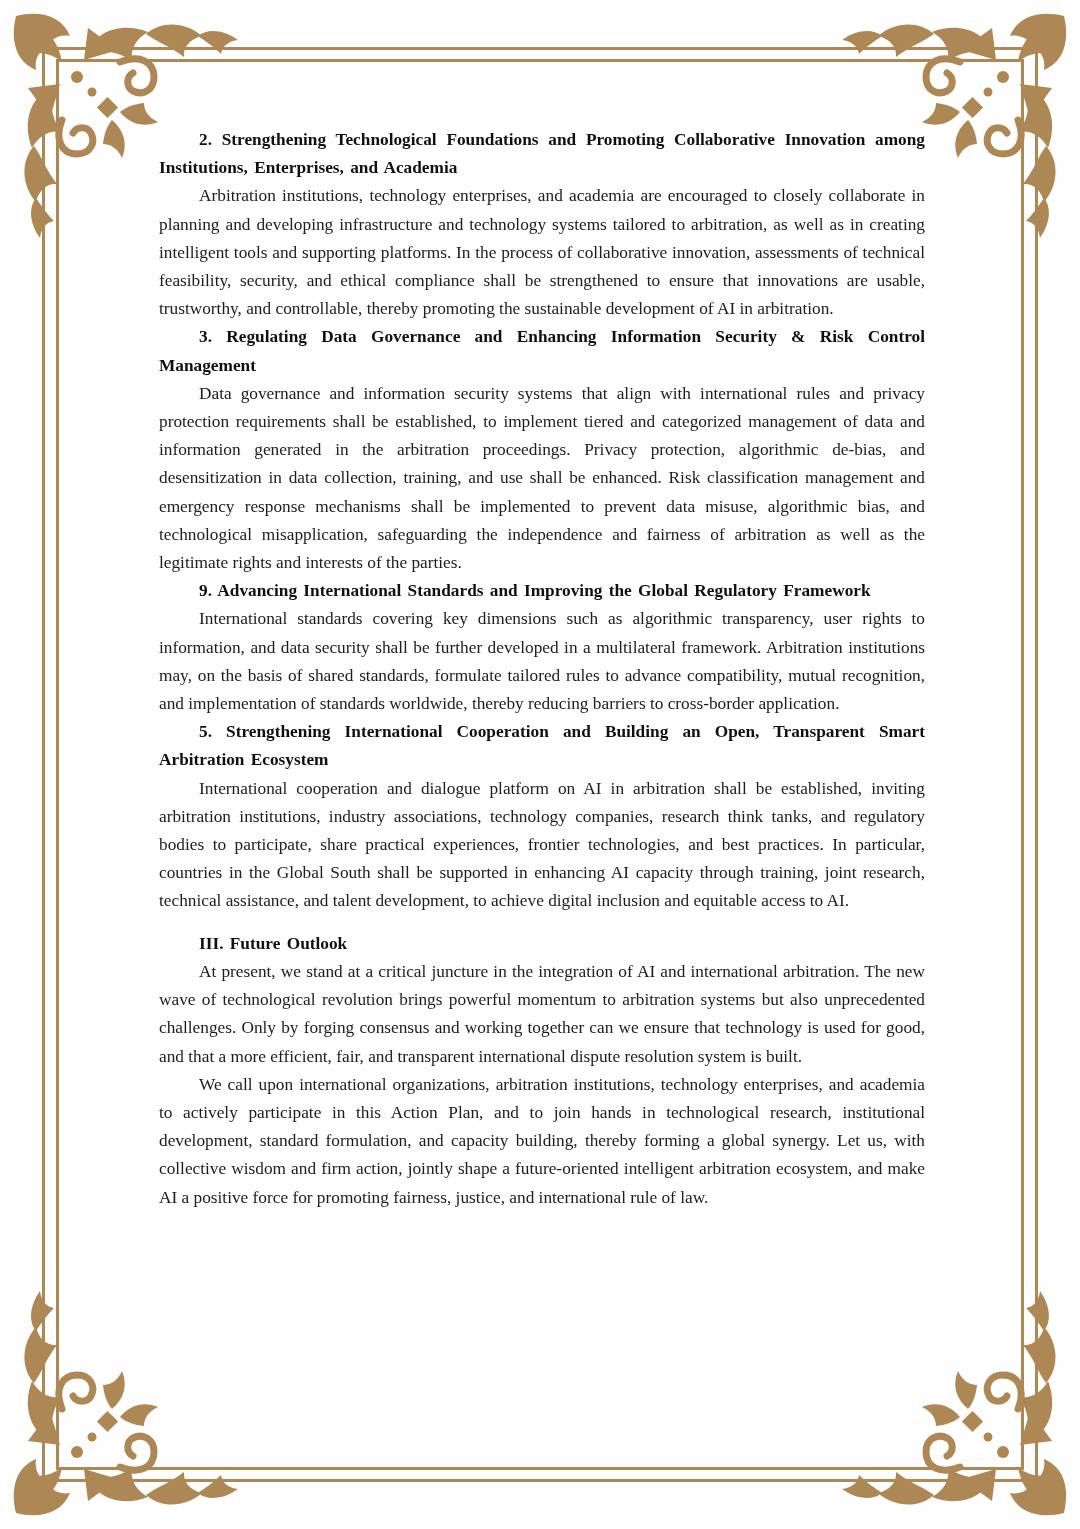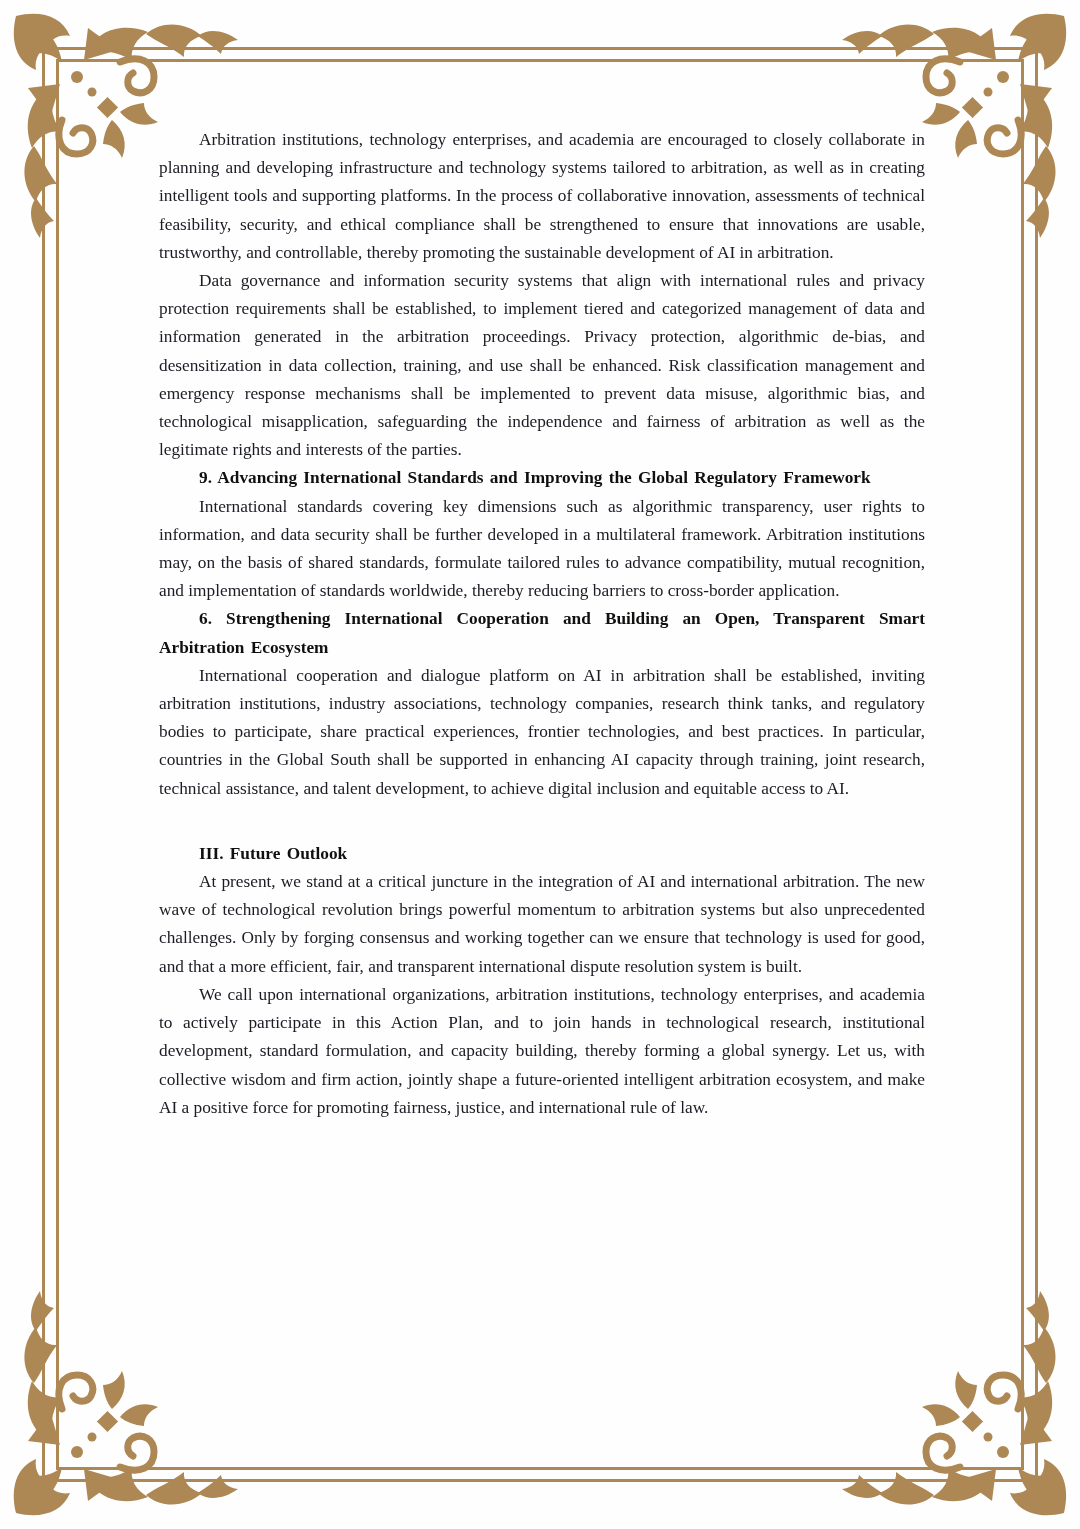--- a/index.html
+++ b/index.html
@@ -44,21 +44,21 @@
     font-size: 17.3px;
     line-height: 28.2px;
     text-align: justify;
   }
   .content p { text-indent: 40px; }
   .heading, .heading-spaced {
     font-weight: bold;
     color: var(--heading, #101014);
     word-spacing: 2px;
   }
-  .heading-spaced { margin-top: 37px; }
+  .heading-spaced { margin-top: 14px; }
 </style>
 </head>
 <body>
 
 <div class="page">
 
   <svg width="0" height="0" style="position:absolute" aria-hidden="true">
     <symbol id="corner" viewBox="0 0 240 240">
       <g fill="currentColor">
 
@@ -106,24 +106,26 @@
       <use href="#corner"></use>
     </svg>
   <svg class="corner corner-bl">
       <use href="#corner"></use>
     </svg>
   <svg class="corner corner-br">
       <use href="#corner"></use>
     </svg>
 
   <main class="content" id="doc-content">
+      <p class="heading">2. Strengthening Technological Foundations and Promoting Collaborative Innovation among Institutions, Enterprises, and Academia</p>
       <p class="paragraph">Arbitration institutions, technology enterprises, and academia are encouraged to closely collaborate in planning and developing infrastructure and technology systems tailored to arbitration, as well as in creating intelligent tools and supporting platforms. In the process of collaborative innovation, assessments of technical feasibility, security, and ethical compliance shall be strengthened to ensure that innovations are usable, trustworthy, and controllable, thereby promoting the sustainable development of AI in arbitration.</p>
+      <p class="heading">3. Regulating Data Governance and Enhancing Information Security &amp; Risk Control Management</p>
       <p class="paragraph">Data governance and information security systems that align with international rules and privacy protection requirements shall be established, to implement tiered and categorized management of data and information generated in the arbitration proceedings. Privacy protection, algorithmic de-bias, and desensitization in data collection, training, and use shall be enhanced. Risk classification management and emergency response mechanisms shall be implemented to prevent data misuse, algorithmic bias, and technological misapplication, safeguarding the independence and fairness of arbitration as well as the legitimate rights and interests of the parties.</p>
       <p class="heading">9. Advancing International Standards and Improving the Global Regulatory Framework</p>
       <p class="paragraph">International standards covering key dimensions such as algorithmic transparency, user rights to information, and data security shall be further developed in a multilateral framework. Arbitration institutions may, on the basis of shared standards, formulate tailored rules to advance compatibility, mutual recognition, and implementation of standards worldwide, thereby reducing barriers to cross-border application.</p>
-      <p class="heading">6. Strengthening International Cooperation and Building an Open, Transparent Smart Arbitration Ecosystem</p>
+      <p class="heading">5. Strengthening International Cooperation and Building an Open, Transparent Smart Arbitration Ecosystem</p>
       <p class="paragraph">International cooperation and dialogue platform on AI in arbitration shall be established, inviting arbitration institutions, industry associations, technology companies, research think tanks, and regulatory bodies to participate, share practical experiences, frontier technologies, and best practices. In particular, countries in the Global South shall be supported in enhancing AI capacity through training, joint research, technical assistance, and talent development, to achieve digital inclusion and equitable access to AI.</p>
       <p class="heading-spaced">III. Future Outlook</p>
       <p class="paragraph">At present, we stand at a critical juncture in the integration of AI and international arbitration. The new wave of technological revolution brings powerful momentum to arbitration systems but also unprecedented challenges. Only by forging consensus and working together can we ensure that technology is used for good, and that a more efficient, fair, and transparent international dispute resolution system is built.</p>
       <p class="paragraph">We call upon international organizations, arbitration institutions, technology enterprises, and academia to actively participate in this Action Plan, and to join hands in technological research, institutional development, standard formulation, and capacity building, thereby forming a global synergy. Let us, with collective wisdom and firm action, jointly shape a future-oriented intelligent arbitration ecosystem, and make AI a positive force for promoting fairness, justice, and international rule of law.</p>
     </main>
 
 </div>
 
 </body></html>

